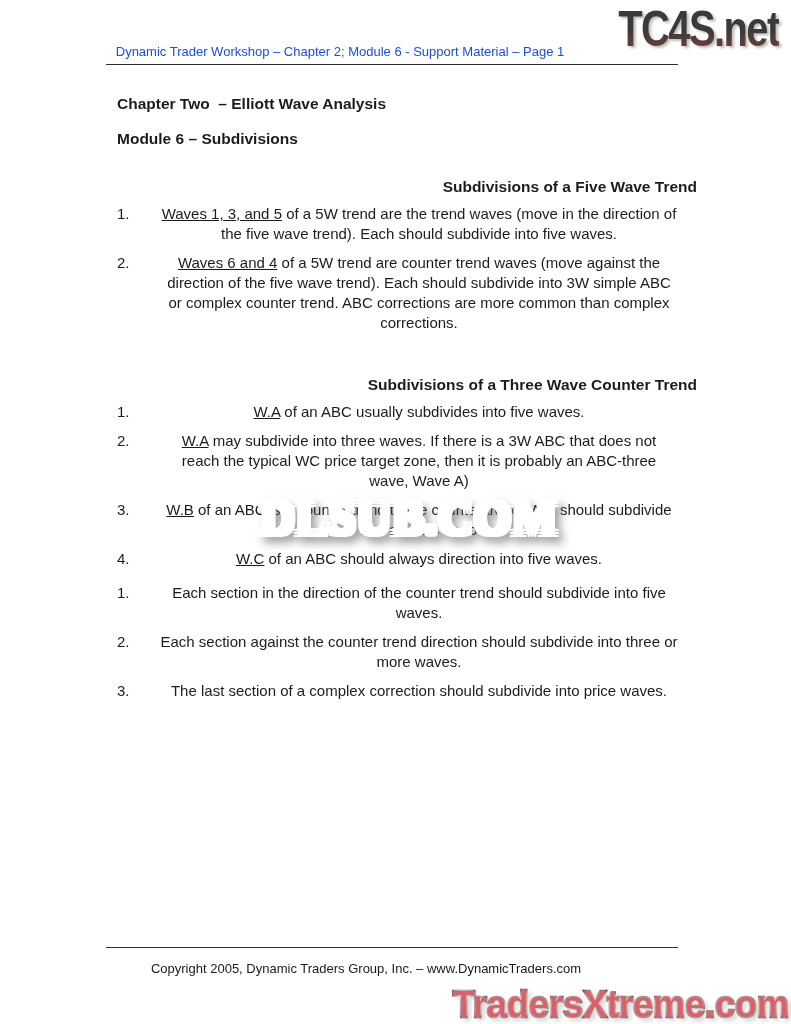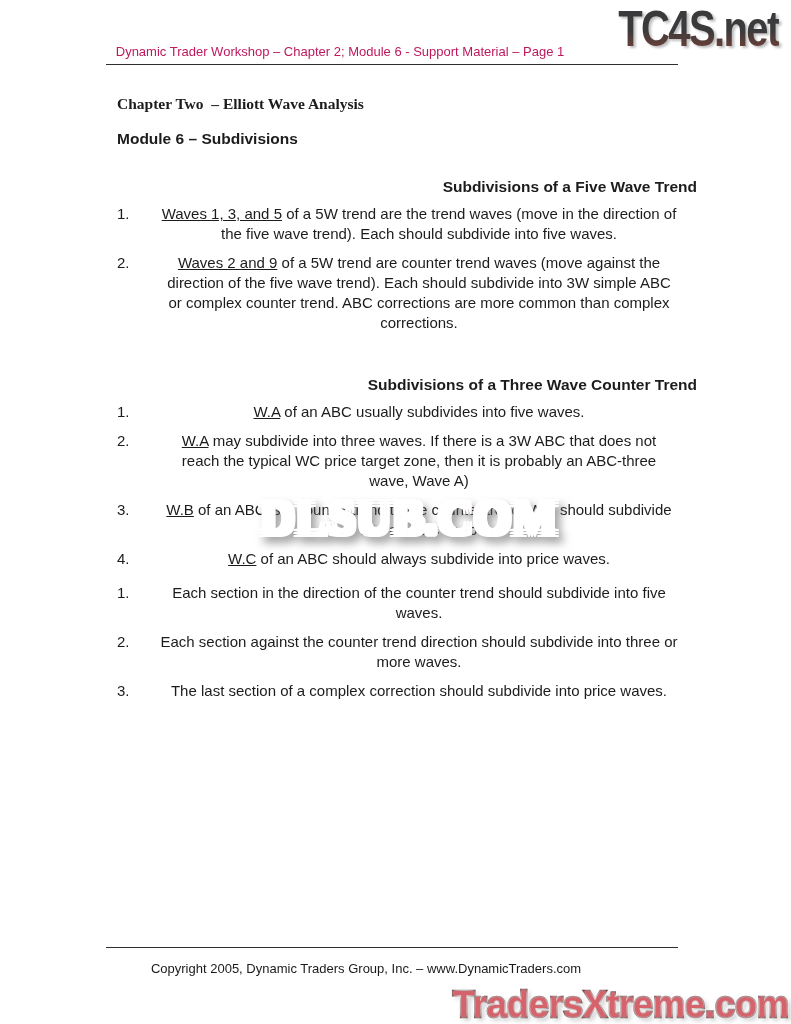--- a/index.html
+++ b/index.html
@@ -8,36 +8,36 @@
     width:791px;height:1024px;
     background:#ffffff;
     font-family:"Liberation Sans", sans-serif;
     color:#1c1c1c;
     overflow:hidden;
   }
 
   
   .header-title{
     position:absolute;top:44px;left:0;width:680px;
-    text-align:center;font-size:13px;color:#be185d;
+    text-align:center;font-size:13px;color:#1d4ed8;
   }
   .rule{
     position:absolute;left:106px;width:572px;height:1px;
     background:#2e2e2e;
   }
   .rule.header{top:64px;}
   .rule.footer{top:947px;}
 
   
   .doc-title{
     position:absolute;left:117px;
     font-size:15.5px;font-weight:bold;line-height:18px;
     white-space:pre;
   }
-  .t1{top:95px;font-family:Liberation Serif, serif;}
+  .t1{top:95px;}
   .t2{top:130px;}
 
   .section{position:absolute;left:117px;width:580px;}
   .sec1{top:176px;}
   .sec2{top:362px;margin-top:12px;}
   .sec3{top:583px;}
 
   .section-heading{
     font-size:15.5px;font-weight:bold;line-height:22px;margin:0 0 6px 0;text-align:right;
   }
@@ -105,21 +105,21 @@
 
   <div class="section sec1">
     <div class="section-heading">Subdivisions of a Five Wave Trend</div>
     <div class="li">
       <span class="num">1.</span>
       <div class="li-text"><span class="u">Waves 1, 3, and 5</span><span> of a 5W trend are the trend waves (move in the direction of
 the five wave trend). Each should subdivide into five waves.</span></div>
     </div>
     <div class="li">
       <span class="num">2.</span>
-      <div class="li-text"><span class="u">Waves 2 and 9</span><span> of a 5W trend are counter trend waves (move against the
+      <div class="li-text"><span class="u">Waves 6 and 4</span><span> of a 5W trend are counter trend waves (move against the
 direction of the five wave trend). Each should subdivide into 3W simple ABC
 or complex counter trend. ABC corrections are more common than complex
 corrections.</span></div>
     </div>
   </div>
 
   <div class="section sec2">
     <div class="section-heading">Subdivisions of a Three Wave Counter Trend</div>
     <div class="li">
       <span class="num">1.</span>
@@ -131,21 +131,21 @@
 reach the typical WC price target zone, then it is probably an ABC-three
 wave, Wave A)</span></div>
     </div>
     <div class="li">
       <span class="num">3.</span>
       <div class="li-text"><span class="u">W.B</span><span> of an ABC is a counter trend to the counter trend. W.B should subdivide
 into an ABC or co</span></div>
     </div>
     <div class="li">
       <span class="num">4.</span>
-      <div class="li-text"><span class="u">W.C</span><span> of an ABC should always subdivide into price waves.</span></div>
+      <div class="li-text"><span class="u">W.C</span><span> of an ABC should always direction into five waves.</span></div>
     </div>
   </div>
 
   <div class="wm-mid">DLSUB.COM</div>
 
   <div class="section sec3">
     <div class="li">
       <span class="num">1.</span>
       <div class="li-text"><span>Each section in the direction of the counter trend should subdivide into five
 waves.</span></div>

